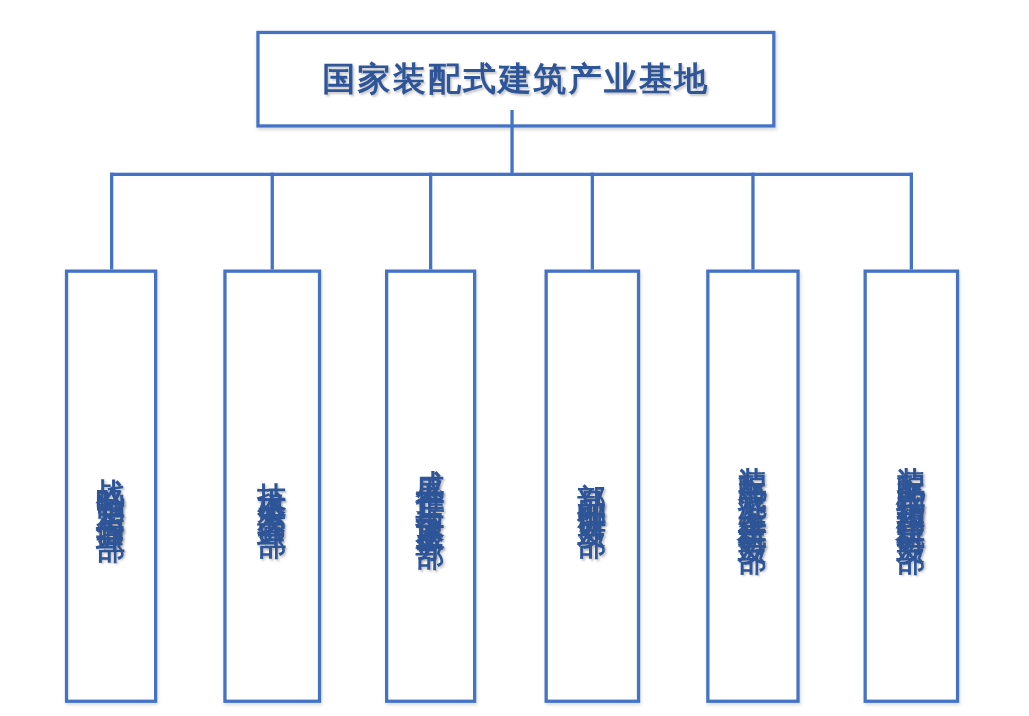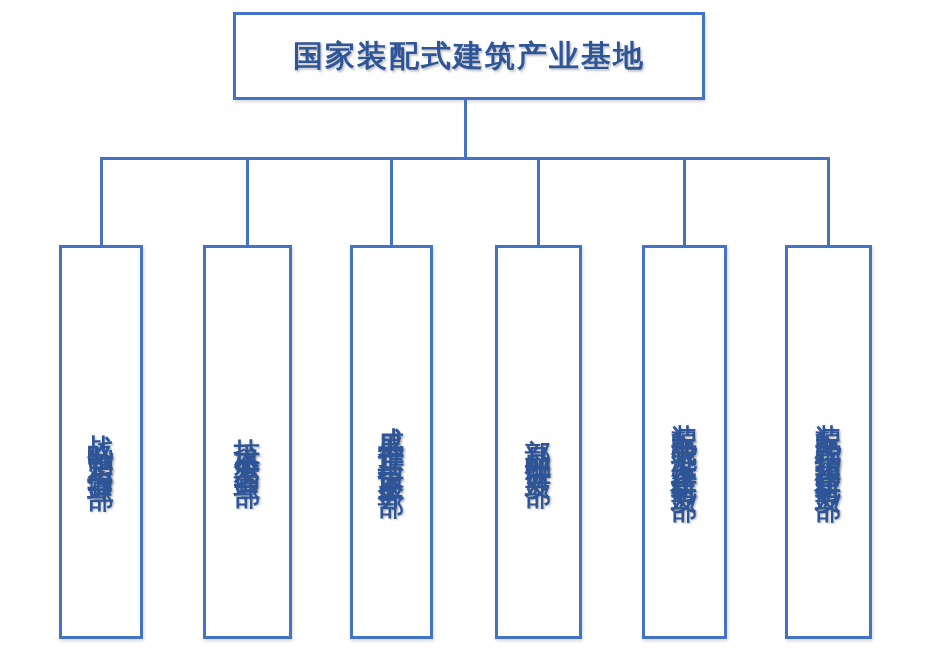--- a/index.html
+++ b/index.html
@@ -21,21 +21,21 @@
     display: flex;
     align-items: center;
     justify-content: center;
     color: #2E5597;
     font-weight: bold;
     box-shadow: 1px 2px 3px rgba(120,120,120,0.28);
   }
 
   .root-node {
     left: 233px;
-    top: 12px;
+    top: 28px;
     width: 472px;
     height: 88px;
     font-size: 30px;
     letter-spacing: 2px;
     text-shadow: 1.5px 1.5px 2px rgba(130,130,130,0.45);
   }
 
   .dept-node {
     top: 245px;
     height: 394px;

